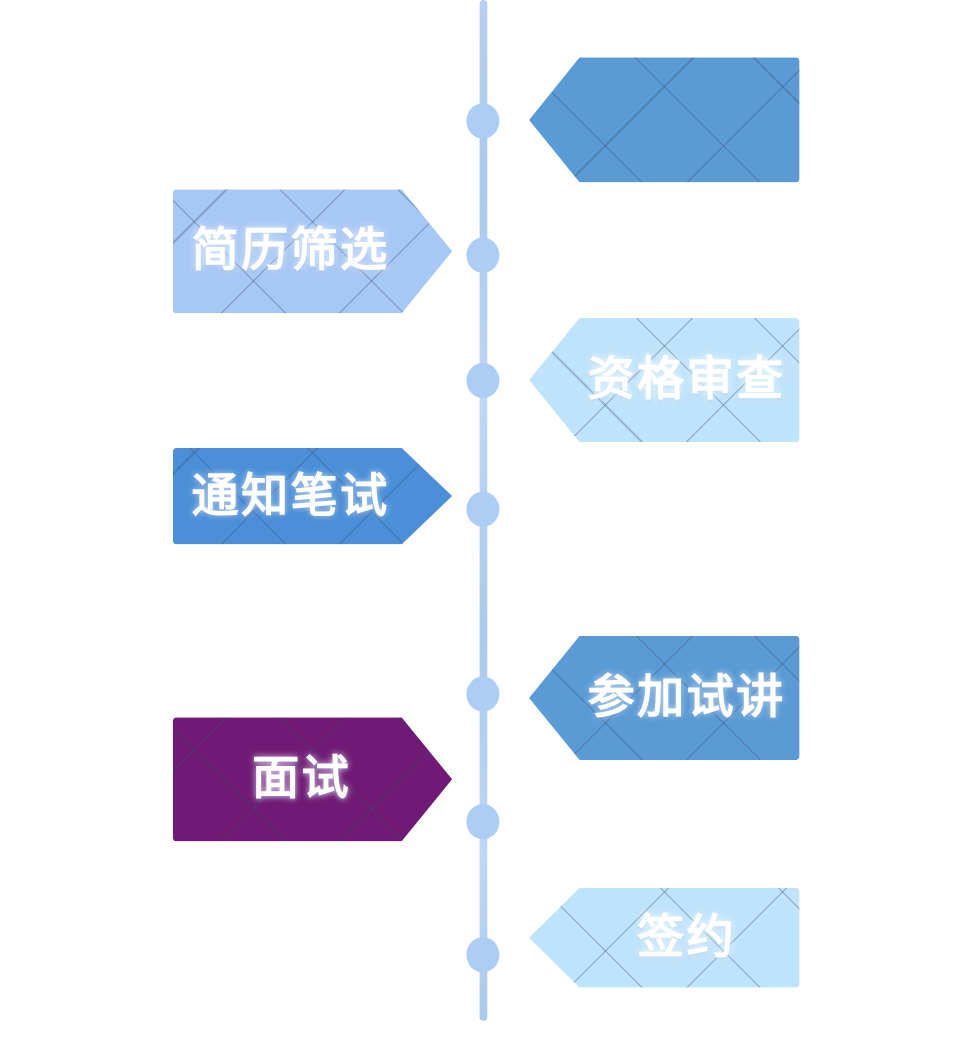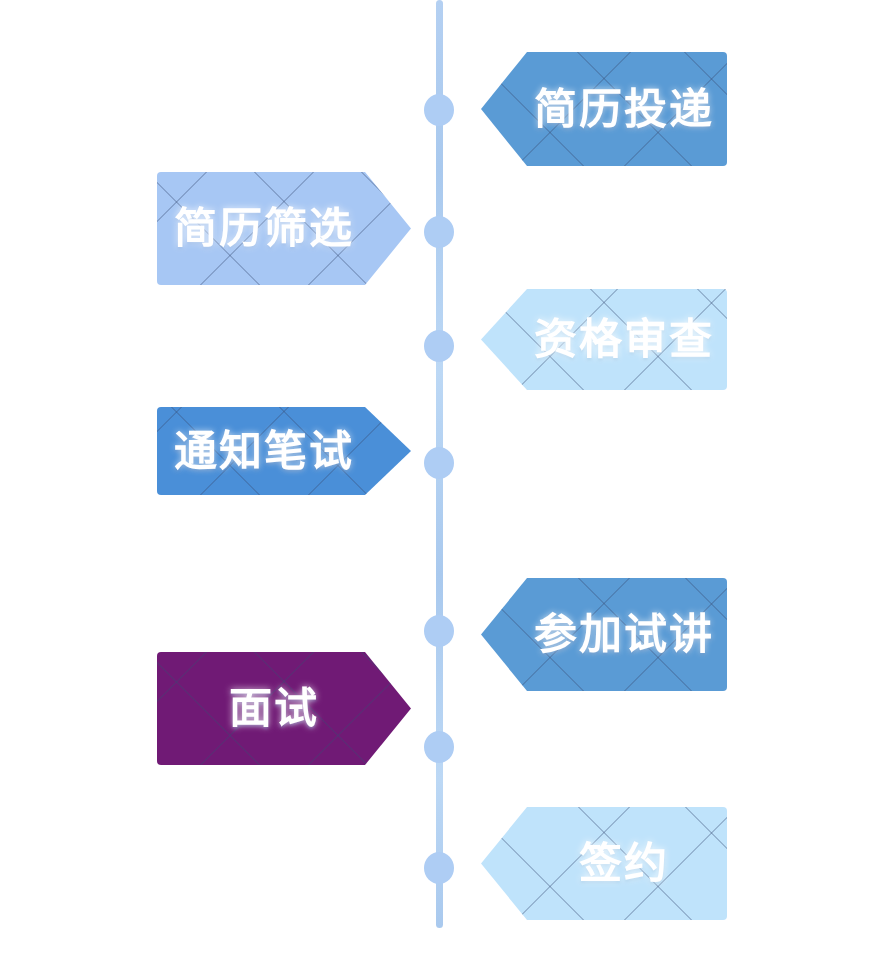--- a/index.html
+++ b/index.html
@@ -145,41 +145,40 @@
       <div class="timeline-dot" style="top: 346px;"></div>
       <div class="timeline-dot" style="top: 463px;"></div>
       <div class="timeline-dot" style="top: 631px;"></div>
       <div class="timeline-dot" style="top: 747px;"></div>
       <div class="timeline-dot" style="top: 868px;"></div>
     </div>
 
   <div id="steps-layer">
       <div class="step right tone-mid" style="top: 52px; height: 114px; background-color: rgb(90, 155, 213);">
         <div class="texture"></div>
-        <span class="step-label">简历投递</span>
       </div>
       <div class="step left tone-periwinkle" style="top: 172px; height: 113px; background-color: rgb(167, 199, 244);">
         <div class="texture"></div>
         <span class="step-label">简历筛选</span>
       </div>
-      <div class="step right tone-pale" style="top: 289px; height: 101px; background-color: rgb(191, 227, 251);">
+      <div class="step right tone-pale" style="top: 289px; height: 113px; background-color: rgb(191, 227, 251);">
         <div class="texture"></div>
         <span class="step-label">资格审查</span>
       </div>
       <div class="step left tone-strong" style="top: 407px; height: 88px; background-color: rgb(74, 143, 216);">
         <div class="texture"></div>
         <span class="step-label">通知笔试</span>
       </div>
       <div class="step right tone-mid" style="top: 578px; height: 113px; background-color: rgb(90, 155, 213);">
         <div class="texture"></div>
         <span class="step-label">参加试讲</span>
       </div>
       <div class="step left tone-periwinkle" style="top: 652px; height: 113px; background-color: #701a75; padding-left: 20px;">
         <div class="texture"></div>
         <span class="step-label">面试</span>
       </div>
-      <div class="step right tone-pale" style="top: 807px; height: 113px; background-color: rgb(191, 227, 251);">
+      <div class="step right tone-pale" style="top: 807px; height: 91px; background-color: rgb(191, 227, 251);">
         <div class="texture"></div>
         <span class="step-label">签约</span>
       </div>
     </div>
 
 </div>
 
 </body></html>

